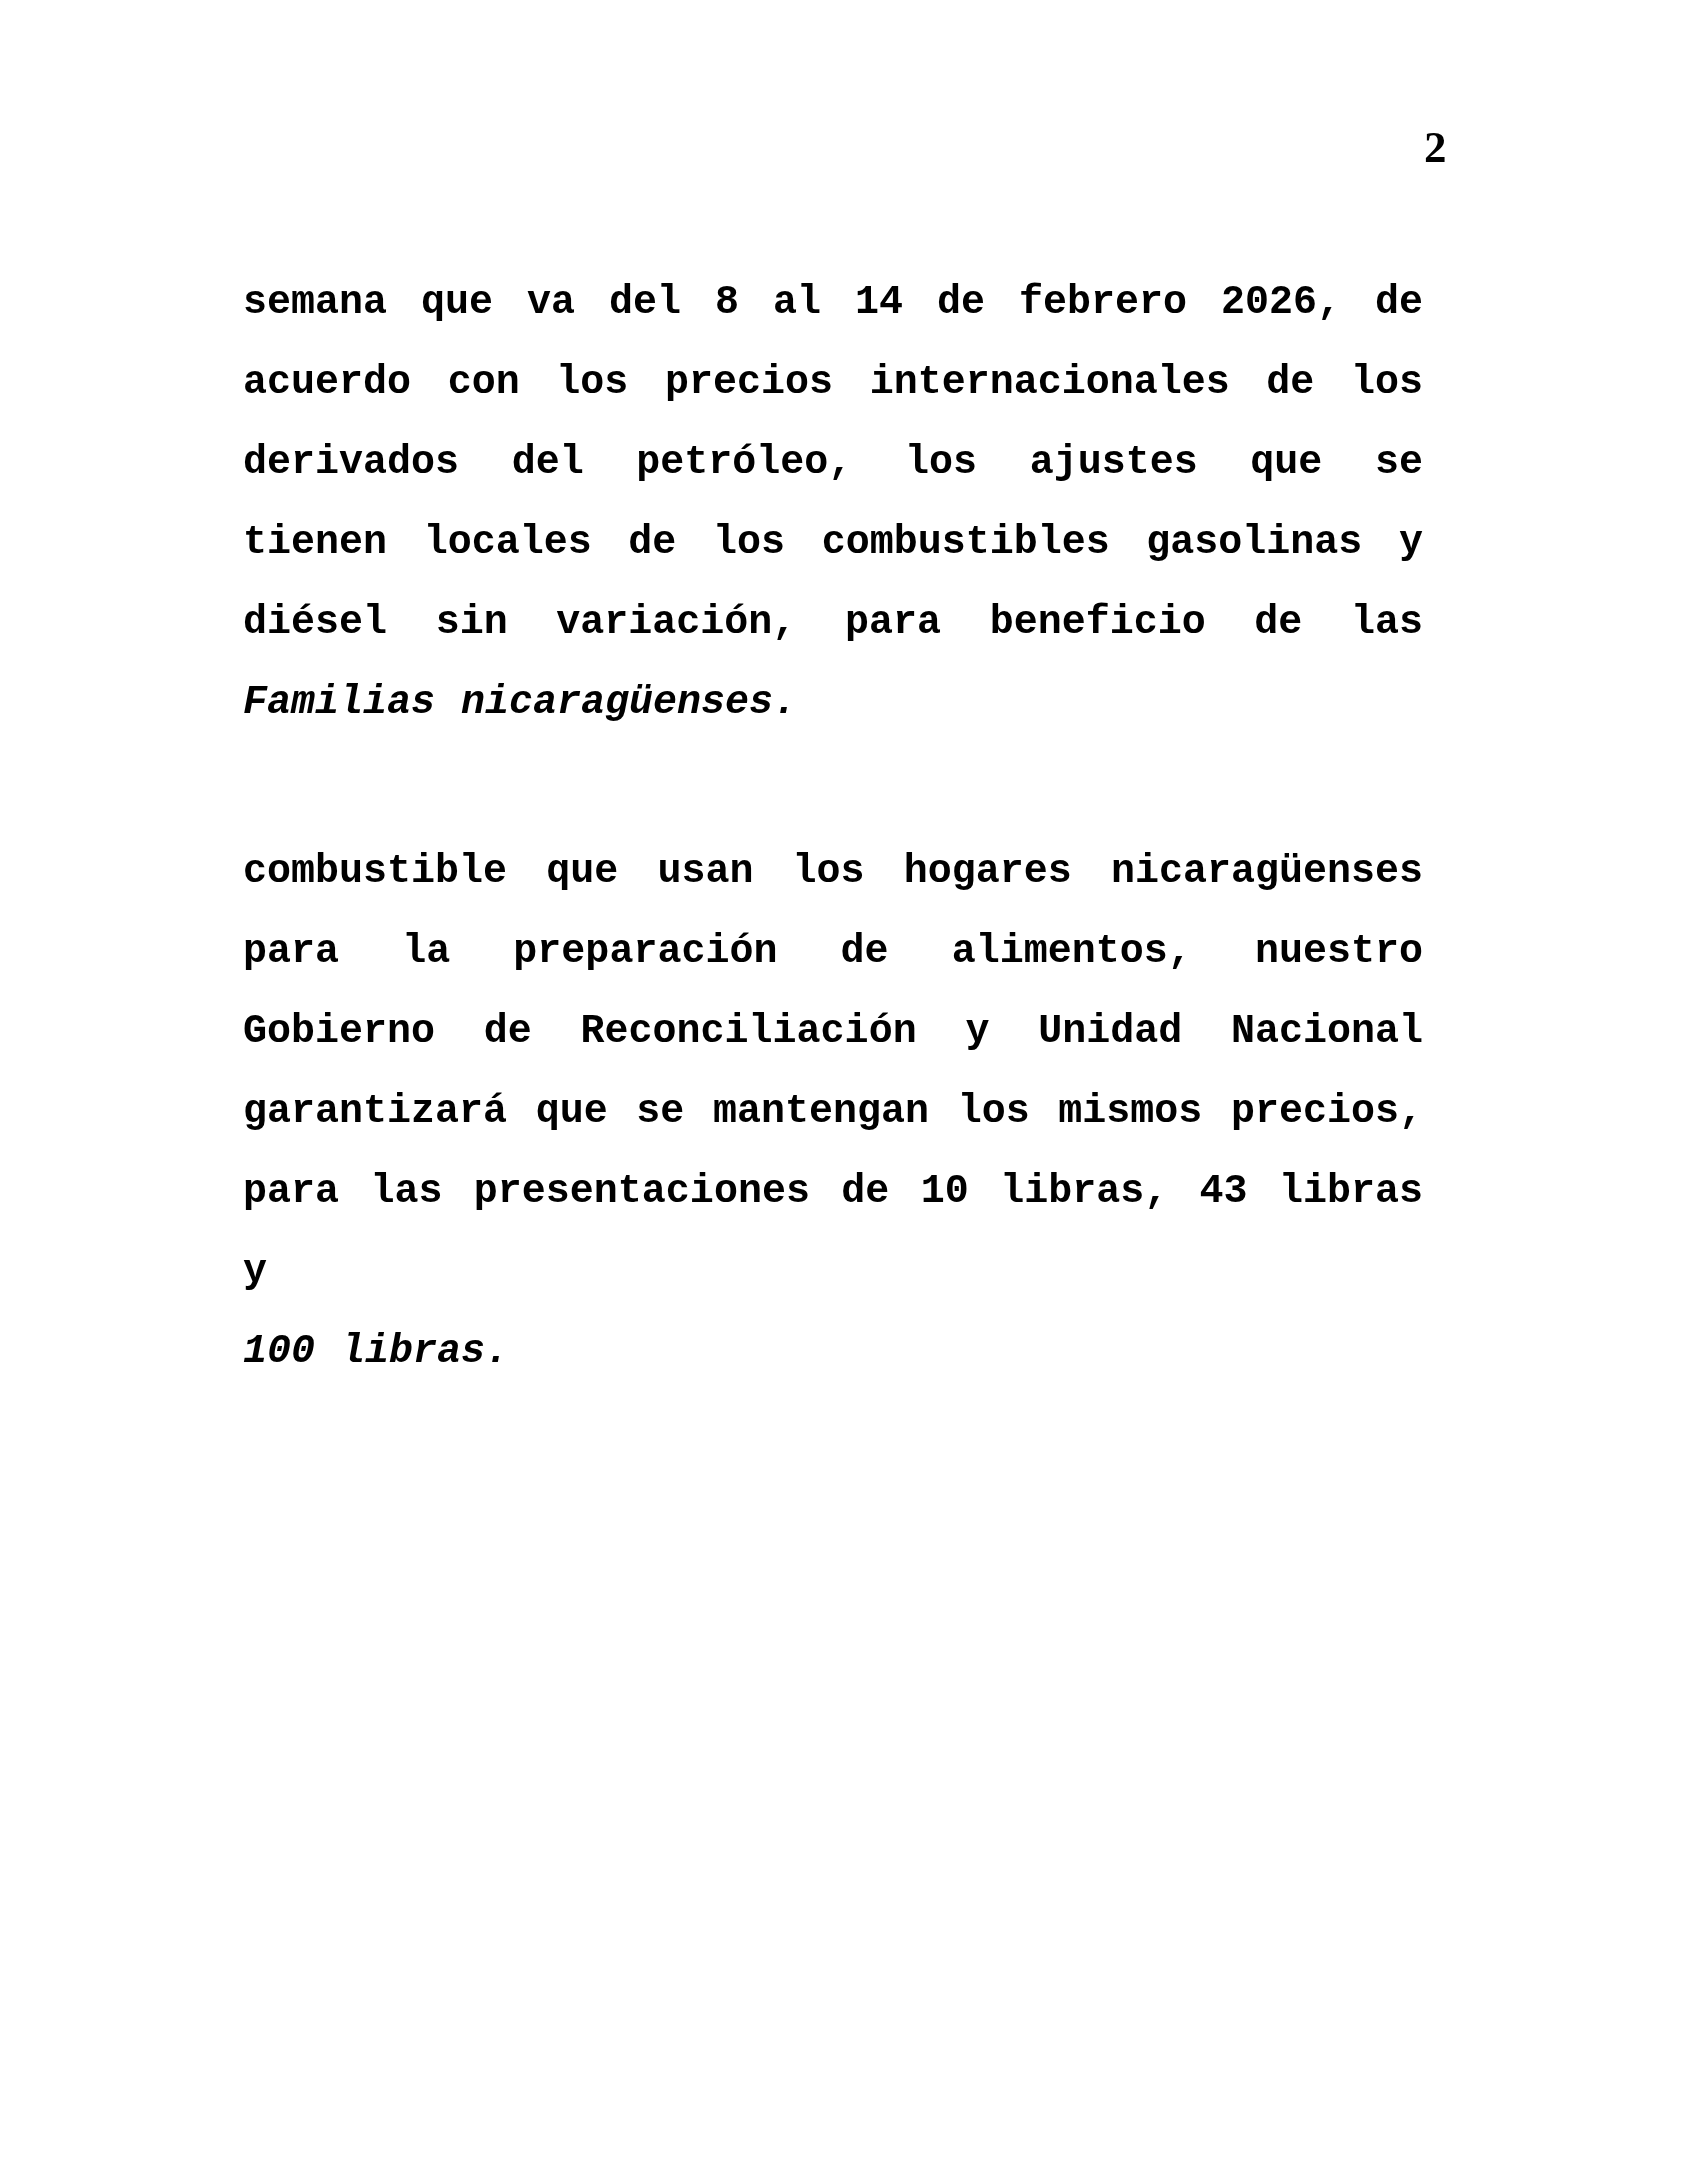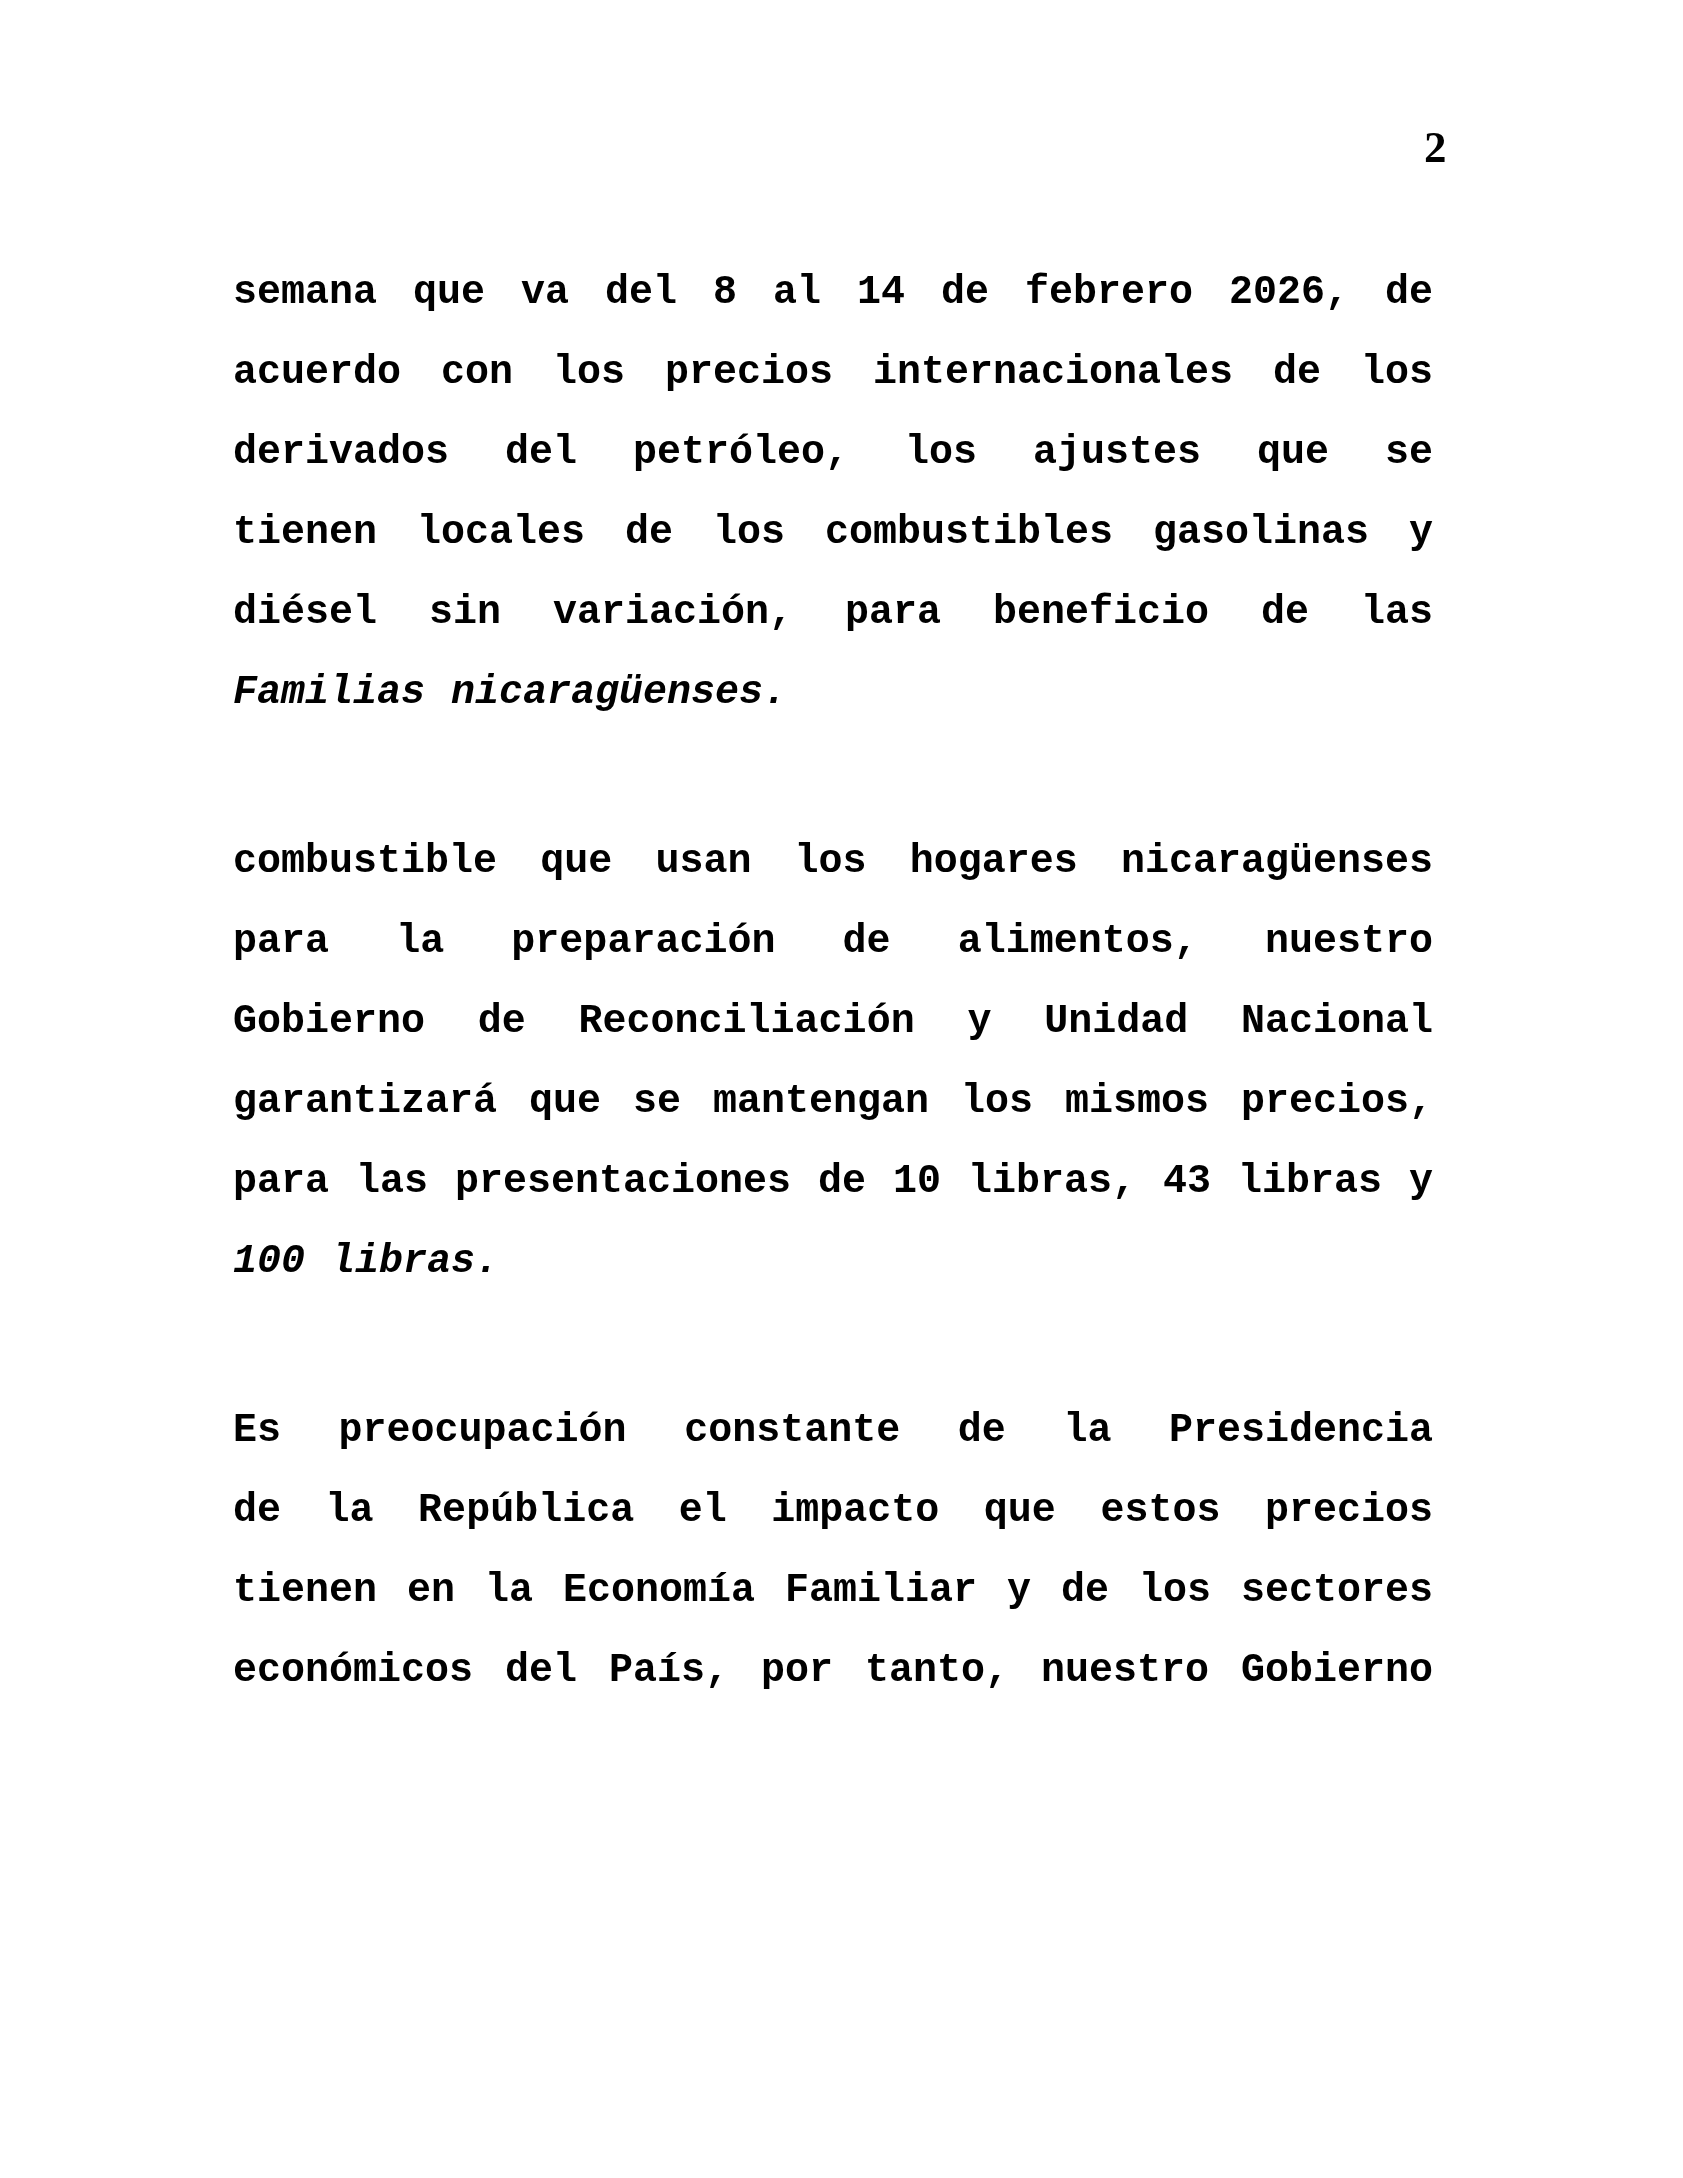--- a/index.html
+++ b/index.html
@@ -33,21 +33,21 @@
     position: absolute;
     left: 233px;
     top: 253px;
     width: 1200px;
     font-weight: 700;
     font-size: 40px;
     line-height: 80px;
     letter-spacing: 0px;
   }
   .para {
-    margin: 0;
+    margin: 10px;
   }
   .para + .para {
     margin-top: 89px;
   }
   .line {
     text-align: justify;
     text-align-last: justify;
     word-spacing: 2px;
   }
   .line.final {
@@ -75,22 +75,16 @@
 
     <div class="para">
       <div class="line">combustible que usan los hogares nicaragüenses</div>
       <div class="line">para la preparación de alimentos, nuestro</div>
       <div class="line">Gobierno de Reconciliación y Unidad Nacional</div>
       <div class="line">garantizará que se mantengan los mismos precios,</div>
       <div class="line">para las presentaciones de 10 libras, 43 libras y</div>
       <div class="line final">100 libras.</div>
     </div>
 
-    <div class="para">
-      <div class="line">Es preocupación constante de la Presidencia</div>
-      <div class="line">de la República el impacto que estos precios</div>
-      <div class="line">tienen en la Economía Familiar y de los sectores</div>
-      <div class="line">económicos del País, por tanto, nuestro Gobierno</div>
-    </div>
 
   </div>
 </div>
 
 
 </body></html>

